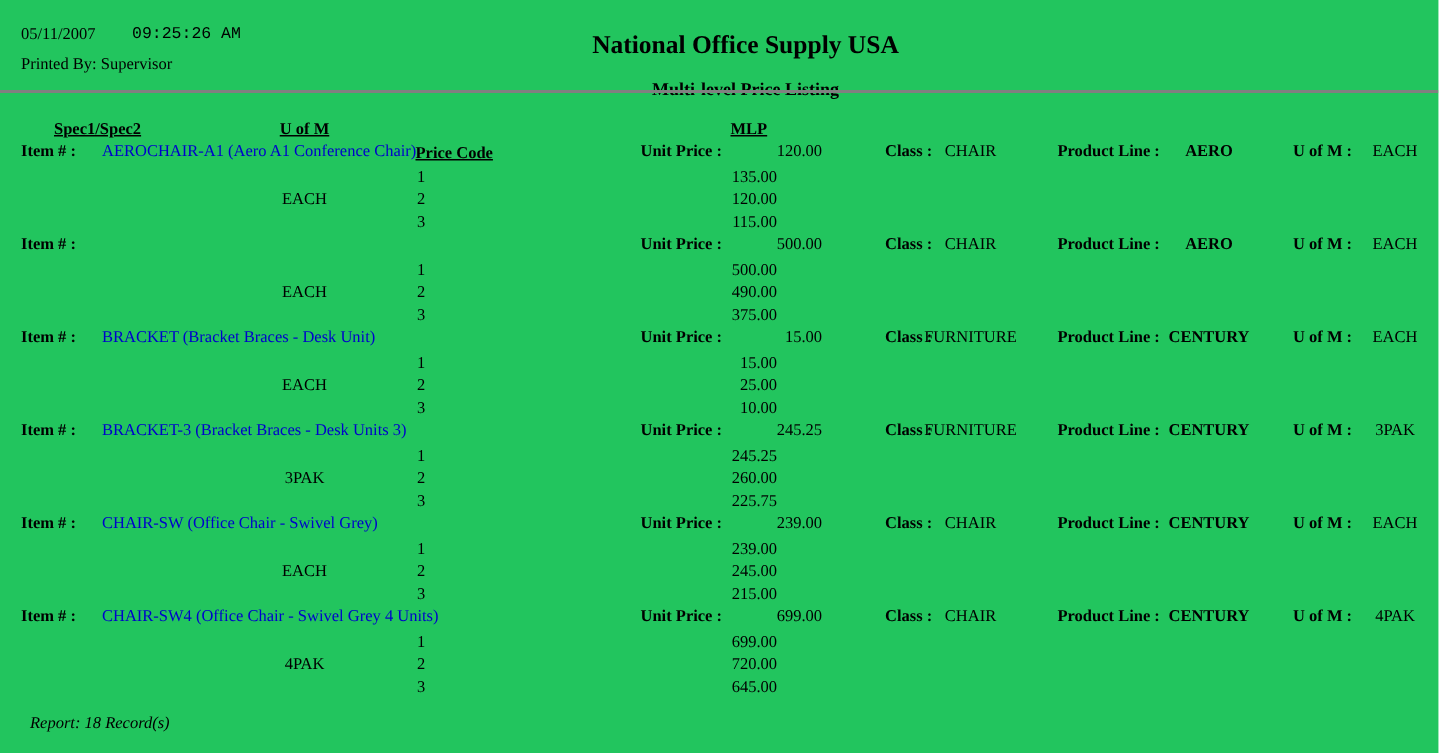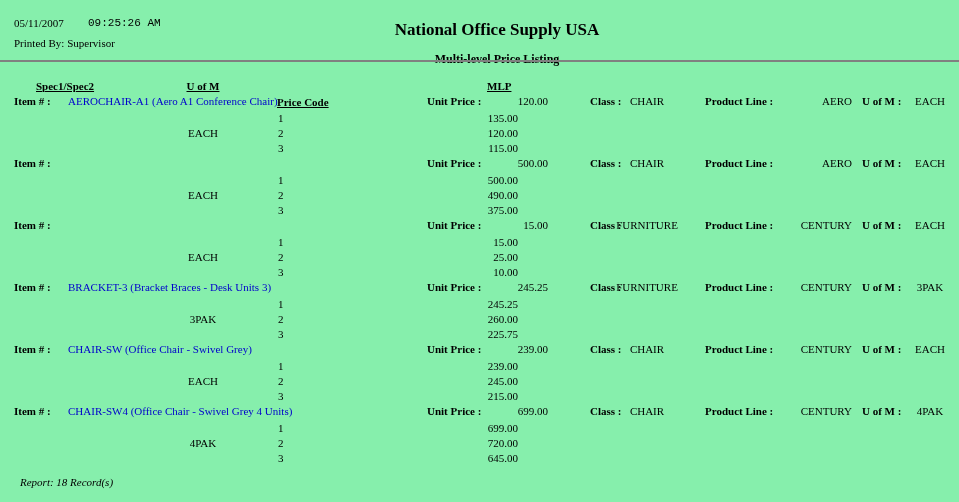--- a/index.html
+++ b/index.html
@@ -1,16 +1,16 @@
 <!DOCTYPE html>
 <html style="--link: #0000CC; --rule: #808080;"><head>
 <meta charset="utf-8">
 <style>
   html,body{margin:0;padding:0;background:#fff;}
-  #page{position:relative;width:959px;height:502px;background:#86efac;overflow:hidden;
+  #page{position:relative;width:959px;height:502px;background:#22c55e;overflow:hidden;
         font-family:"Liberation Serif", serif;font-size:11px;color:#000;}
   .abs{position:absolute;white-space:nowrap;line-height:13px;}
   .b{font-weight:bold;}
   .u{text-decoration:underline;}
   .i{font-style:italic;}
   .blue{color:var(--link,#0000CC);}
   .rule{position:absolute;left:0;top:60px;width:959px;height:2px;background:var(--rule,#808080);}
   .company{position:absolute;left:497px;top:20px;transform:translateX(-50%);
            font-size:17px;font-weight:bold;white-space:nowrap;}
   .title{position:absolute;left:497px;top:36px;transform:translateX(-50%);
@@ -20,21 +20,21 @@
   .x-itemlbl{left:14px;}
   .x-desc{left:68px;}
   .x-uofm{left:160px;width:86px;text-align:center;}
   .x-code{left:278px;}
   .x-uplbl{left:427px;}
   .x-upval{left:448px;width:100px;text-align:right;}
   .x-subprice{left:418px;width:100px;text-align:right;}
   .x-cllbl{left:590px;}
   .x-clval{left:602px;width:90px;text-align:center;}
   .x-pllbl{left:705px;}
-  .x-plval{left:760px;width:92px;text-align:right;}
+  .x-plval{left:760px;width:92px;text-align:center;font-weight:bold;}
   .x-uomlbl{left:862px;}
   .x-uomval{left:895px;width:70px;text-align:center;}
   
   .ln0{top:0;}
   .ln1{top:17px;}
   .ln2{top:32px;}
   .ln3{top:47px;}
 </style>
 </head>
 <body>
@@ -99,20 +99,21 @@
     <span class="abs x-code ln2">2</span>
     <span class="abs x-subprice ln2">490.00</span>
 
     <span class="abs x-code ln3">3</span>
     <span class="abs x-subprice ln3">375.00</span>
   </div>
 
   <div class="item-block" style="top: 219px;">
 
     <span class="abs b x-itemlbl ln0">Item # :</span>
+    <span class="abs blue x-desc ln0">BRACKET (Bracket Braces - Desk Unit)</span>
     <span class="abs b x-uplbl ln0">Unit Price :</span>
     <span class="abs x-upval ln0">15.00</span>
     <span class="abs b x-cllbl ln0">Class :</span>
     <span class="abs x-clval ln0">FURNITURE</span>
     <span class="abs b x-pllbl ln0">Product Line :</span>
     <span class="abs x-plval ln0">CENTURY</span>
     <span class="abs b x-uomlbl ln0">U of M :</span>
     <span class="abs x-uomval ln0">EACH</span>
 
     <span class="abs x-code ln1">1</span>

